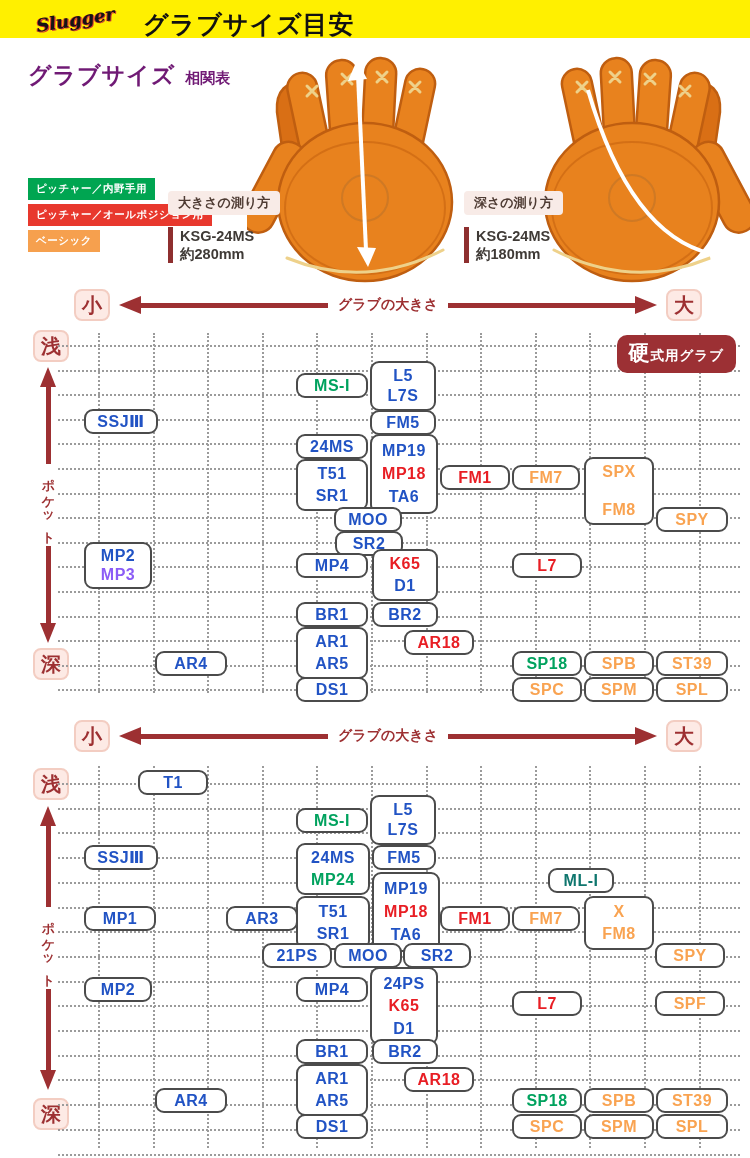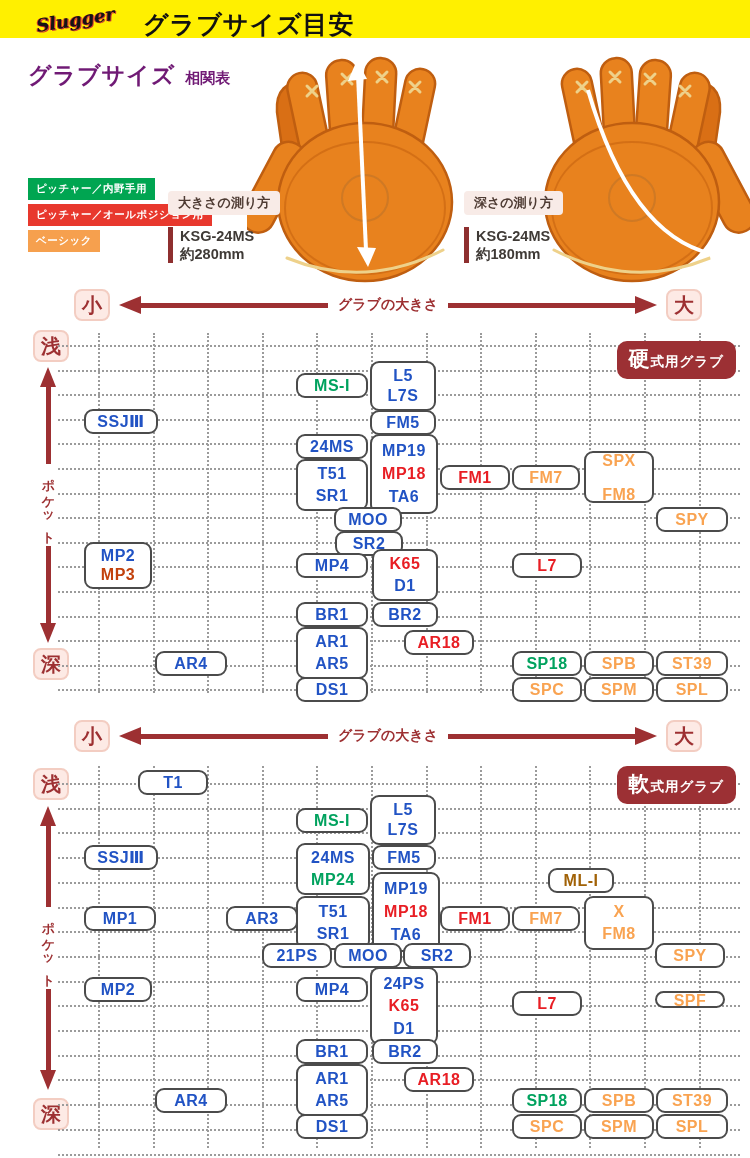--- a/index.html
+++ b/index.html
@@ -145,21 +145,21 @@
     <div class="xpill">小</div>
     <div class="ah left"></div>
     <div class="xline"></div>
     <div class="xlabel">グラブの大きさ</div>
     <div class="xline"></div>
     <div class="ah right"></div>
     <div class="xpill">大</div>
   </div>
 
   <div class="chart" style="top:325px;height:380px;">
-    <div class="badge" style="top:16px;">硬式用グラブ</div>
+    <div class="badge" style="top:10px;">硬式用グラブ</div>
     <div class="ypill" style="top:5px;">浅</div>
     <div class="varrow" style="top:42px;height:276px;">
       <div class="vah up"></div>
       <div class="vline"></div>
       <div class="ylabel">ポケット</div>
       <div class="vline"></div>
       <div class="vah down"></div>
     </div>
     <div class="ypill" style="top:323px;">深</div>
   <div class="glv" style="left: 98px; top: 8px; bottom: 12px;"></div>
@@ -213,36 +213,36 @@
       <div class="mbox" style="left: 296px; top: 134px; width: 72px; height: 52px;">
         <div class="mline" style="color: rgb(33, 83, 196);">T51</div>
         <div class="mline" style="color: rgb(33, 83, 196);">SR1</div>
       </div>
       <div class="mbox" style="left: 440px; top: 140px; width: 70px; height: 25px;">
         <div class="mline" style="color: rgb(232, 30, 36);">FM1</div>
       </div>
       <div class="mbox" style="left: 512px; top: 140px; width: 68px; height: 25px;">
         <div class="mline" style="color: rgb(249, 163, 81);">FM7</div>
       </div>
-      <div class="mbox" style="left: 584px; top: 126px; width: 70px; height: 52px; gap: 18px;">
+      <div class="mbox" style="left: 584px; top: 132px; width: 70px; height: 68px; gap: 18px;">
         <div class="mline" style="color: rgb(249, 163, 81);">SPX</div>
         <div class="mline" style="color: rgb(249, 163, 81);">FM8</div>
       </div>
       <div class="mbox" style="left: 334px; top: 182px; width: 68px; height: 25px;">
         <div class="mline" style="color: rgb(33, 83, 196);">MOO</div>
       </div>
       <div class="mbox" style="left: 656px; top: 182px; width: 72px; height: 25px;">
         <div class="mline" style="color: rgb(249, 163, 81);">SPY</div>
       </div>
       <div class="mbox" style="left: 335px; top: 206px; width: 68px; height: 25px;">
         <div class="mline" style="color: rgb(33, 83, 196);">SR2</div>
       </div>
       <div class="mbox" style="left: 84px; top: 217px; width: 68px; height: 47px;">
         <div class="mline" style="color: rgb(33, 83, 196);">MP2</div>
-        <div class="mline" style="color: #c2410c;">MP3</div>
+        <div class="mline" style="color: #8b5cf6;">MP3</div>
       </div>
       <div class="mbox" style="left: 296px; top: 228px; width: 72px; height: 25px;">
         <div class="mline" style="color: rgb(33, 83, 196);">MP4</div>
       </div>
       <div class="mbox" style="left: 372px; top: 224px; width: 66px; height: 52px;">
         <div class="mline" style="color: rgb(232, 30, 36);">K65</div>
         <div class="mline" style="color: rgb(33, 83, 196);">D1</div>
       </div>
       <div class="mbox" style="left: 512px; top: 228px; width: 70px; height: 25px;">
         <div class="mline" style="color: rgb(232, 30, 36);">L7</div>
@@ -290,21 +290,20 @@
     <div class="xpill">小</div>
     <div class="ah left"></div>
     <div class="xline"></div>
     <div class="xlabel">グラブの大きさ</div>
     <div class="xline"></div>
     <div class="ah right"></div>
     <div class="xpill">大</div>
   </div>
 
   <div class="chart" style="top:762px;height:396px;">
-    <div class="badge" style="top:4px;">軟式用グラブ</div>
     <div class="ypill" style="top:6px;">浅</div>
     <div class="varrow" style="top:44px;height:284px;">
       <div class="vah up"></div>
       <div class="vline"></div>
       <div class="ylabel">ポケット</div>
       <div class="vline"></div>
       <div class="vah down"></div>
     </div>
     <div class="ypill" style="top:336px;">深</div>
   <div class="glv" style="left: 98px; top: 4px; bottom: 10px;"></div>
@@ -349,21 +348,21 @@
         <div class="mline" style="color: rgb(33, 83, 196);">SSJⅢ</div>
       </div>
       <div class="mbox" style="left: 296px; top: 81px; width: 74px; height: 52px;">
         <div class="mline" style="color: rgb(33, 83, 196);">24MS</div>
         <div class="mline" style="color: rgb(0, 162, 94);">MP24</div>
       </div>
       <div class="mbox" style="left: 372px; top: 83px; width: 64px; height: 25px;">
         <div class="mline" style="color: rgb(33, 83, 196);">FM5</div>
       </div>
       <div class="mbox" style="left: 548px; top: 106px; width: 66px; height: 25px;">
-        <div class="mline" style="color: #a16207;">ML-I</div>
+        <div class="mline" style="color: #0f766e;">ML-I</div>
       </div>
       <div class="mbox" style="left: 372px; top: 110px; width: 68px; height: 80px;">
         <div class="mline" style="color: rgb(33, 83, 196);">MP19</div>
         <div class="mline" style="color: rgb(232, 30, 36);">MP18</div>
         <div class="mline" style="color: rgb(33, 83, 196);">TA6</div>
       </div>
       <div class="mbox" style="left: 84px; top: 144px; width: 72px; height: 25px;">
         <div class="mline" style="color: rgb(33, 83, 196);">MP1</div>
       </div>
       <div class="mbox" style="left: 226px; top: 144px; width: 72px; height: 25px;">
@@ -402,21 +401,21 @@
         <div class="mline" style="color: rgb(33, 83, 196);">MP4</div>
       </div>
       <div class="mbox" style="left: 370px; top: 205px; width: 68px; height: 78px;">
         <div class="mline" style="color: rgb(33, 83, 196);">24PS</div>
         <div class="mline" style="color: rgb(232, 30, 36);">K65</div>
         <div class="mline" style="color: rgb(33, 83, 196);">D1</div>
       </div>
       <div class="mbox" style="left: 512px; top: 229px; width: 70px; height: 25px;">
         <div class="mline" style="color: rgb(232, 30, 36);">L7</div>
       </div>
-      <div class="mbox" style="left: 655px; top: 229px; width: 70px; height: 17px;">
+      <div class="mbox" style="left: 655px; top: 229px; width: 70px; height: 25px;">
         <div class="mline" style="color: rgb(249, 163, 81);">SPF</div>
       </div>
       <div class="mbox" style="left: 296px; top: 277px; width: 72px; height: 25px;">
         <div class="mline" style="color: rgb(33, 83, 196);">BR1</div>
       </div>
       <div class="mbox" style="left: 372px; top: 277px; width: 66px; height: 25px;">
         <div class="mline" style="color: rgb(33, 83, 196);">BR2</div>
       </div>
       <div class="mbox" style="left: 296px; top: 302px; width: 72px; height: 52px;">
         <div class="mline" style="color: rgb(33, 83, 196);">AR1</div>

